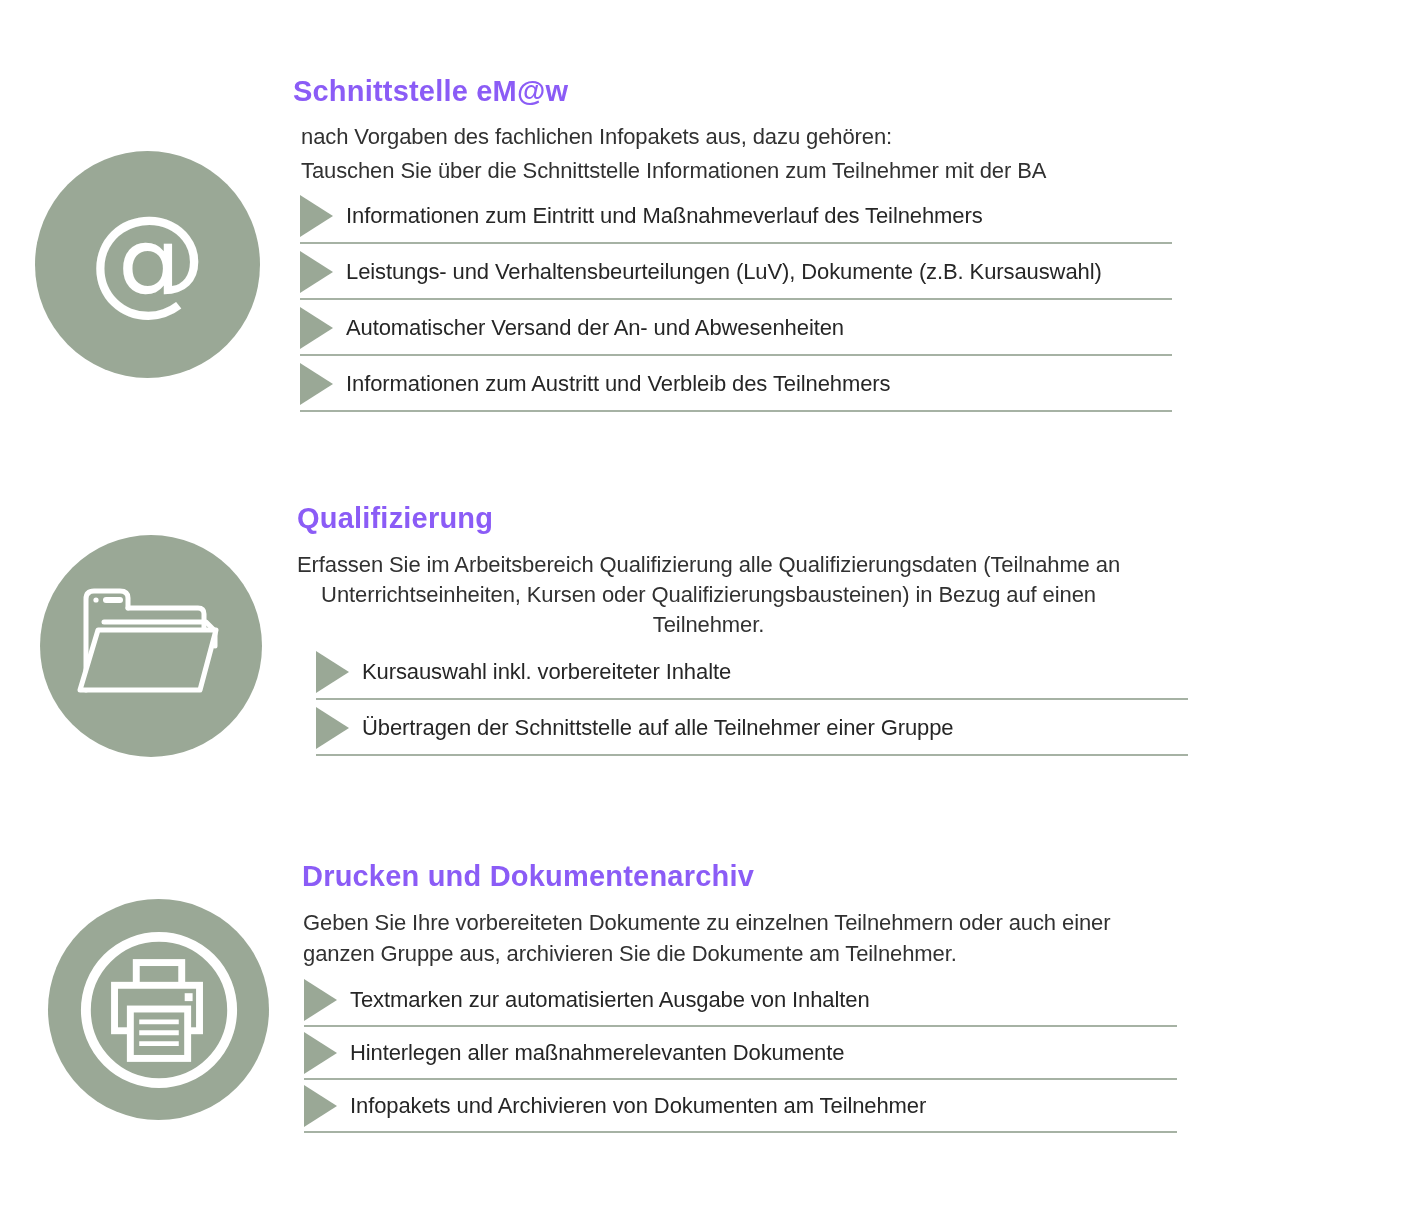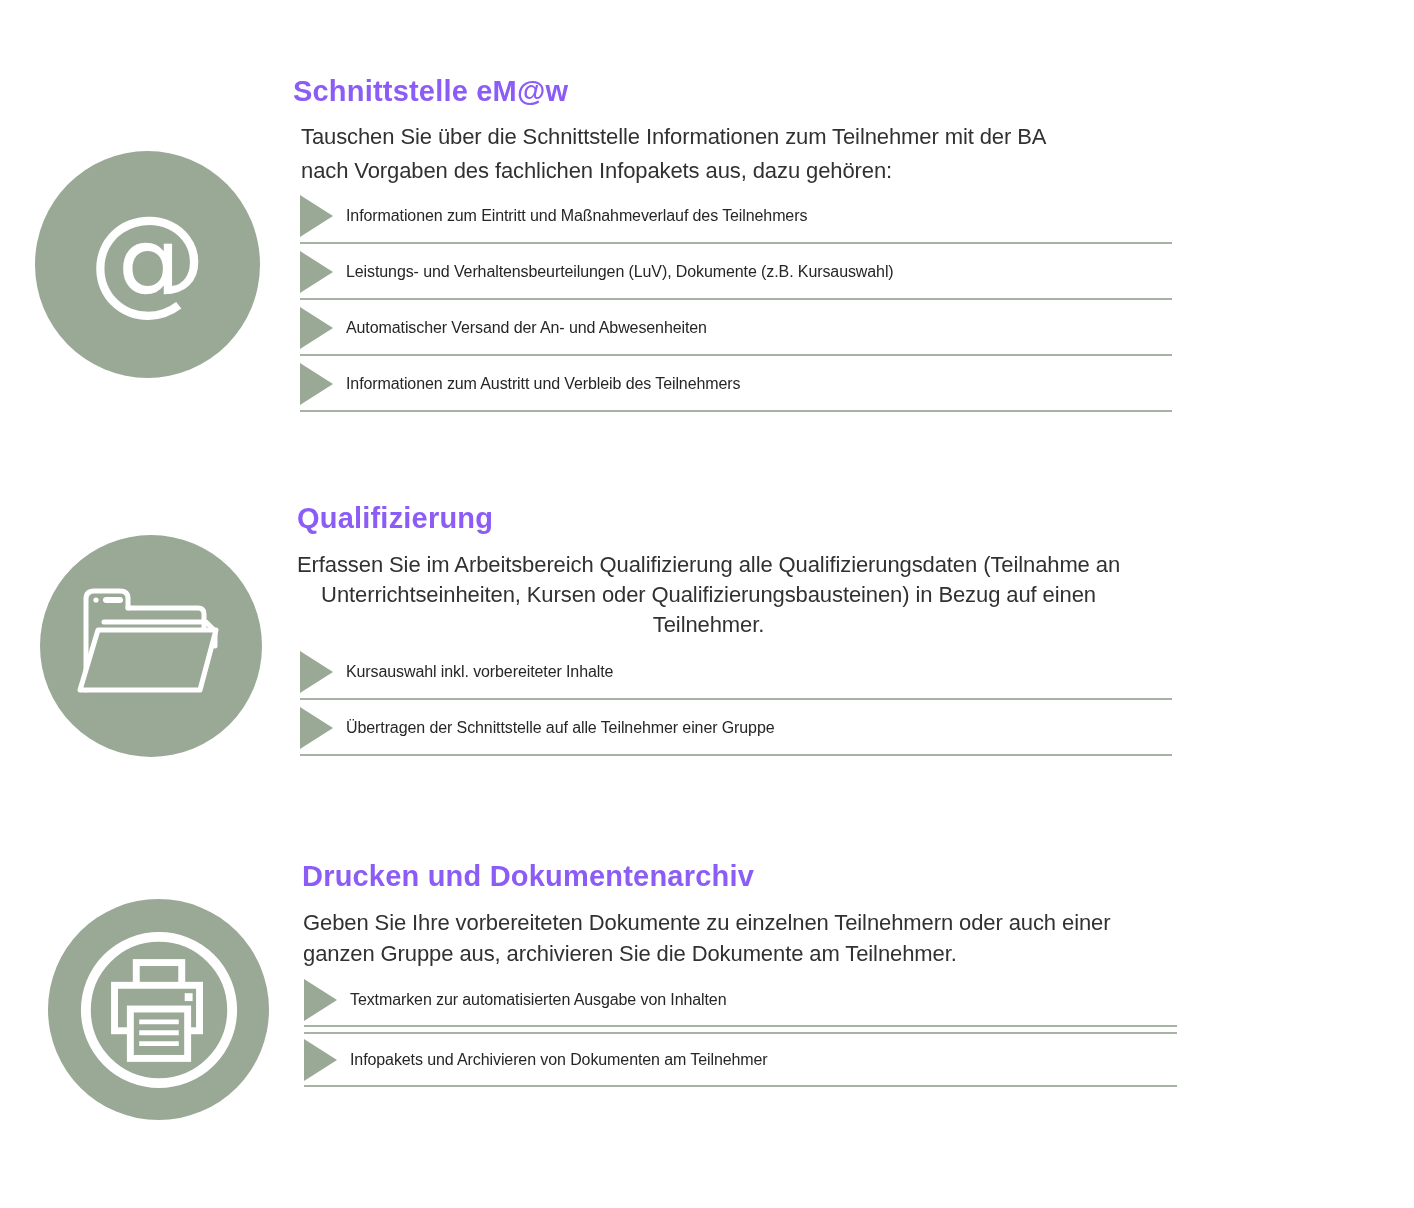--- a/index.html
+++ b/index.html
@@ -26,39 +26,39 @@
   .desc-lh34 div { line-height:34px; }
   .desc-lh30 div { line-height:30px; }
   .desc-lh31 div { line-height:31px; }
   .bullets { position:absolute; }
   .bullet-row { display:flex; align-items:center; height:42px; }
   .tri {
     width:0; height:0; flex:none;
     border-top:21px solid transparent; border-bottom:21px solid transparent;
     border-left:33px solid #9AA896; margin-right:13px;
   }
-  .bullet-text { font-size:16px; color:#262626; white-space:nowrap; letter-spacing:-0.1px; }
+  .bullet-text { font-size:22px; color:#262626; white-space:nowrap; letter-spacing:-0.1px; }
   .sep { height:2px; background:#A6B2A4; }
   .pitch56 .sep { margin:5px 0 7px 0; }
   .pitch53 .sep { margin:4px 0 5px 0; }
 </style>
 </head>
 <body>
 
 <div class="canvas">
 
   <div class="circle" style="left:35px; top:151px; width:225px; height:227px;">
     <span class="at-glyph">@</span>
   </div>
 
   <div class="sec-title" style="left:293px; top:74px;">Schnittstelle eM@w</div>
 
   <div class="sec-desc desc-lh34" style="left:301px; top:120px;">
+    <div>nach Vorgaben des fachlichen Infopakets aus, dazu gehören:</div>
     <div>Tauschen Sie über die Schnittstelle Informationen zum Teilnehmer mit der BA</div>
-    <div>nach Vorgaben des fachlichen Infopakets aus, dazu gehören:</div>
   </div>
 
   <div class="bullets pitch56" style="left:300px; top:195px; width:872px;">
     <div class="bullet-row">
       <span class="tri"></span>
       <span class="bullet-text">Informationen zum Eintritt und Maßnahmeverlauf des Teilnehmers</span>
     </div>
     <div class="sep"></div>
     <div class="bullet-row">
       <span class="tri"></span>
@@ -91,21 +91,21 @@
   </div>
 
   <div class="sec-title" style="left:297px; top:501px;">Qualifizierung</div>
 
   <div class="sec-desc desc-lh30" style="left:297px; top:550px;text-align:center;">
     <div>Erfassen Sie im Arbeitsbereich Qualifizierung alle Qualifizierungsdaten (Teilnahme an</div>
     <div>Unterrichtseinheiten, Kursen oder Qualifizierungsbausteinen) in Bezug auf einen</div>
     <div>Teilnehmer.</div>
   </div>
 
-  <div class="bullets pitch56" style="left:300px; top:651px; width:872px;">
+  <div class="bullets pitch56" style="left:316px; top:651px; width:872px;">
     <div class="bullet-row">
       <span class="tri"></span>
       <span class="bullet-text">Kursauswahl inkl. vorbereiteter Inhalte</span>
     </div>
     <div class="sep"></div>
     <div class="bullet-row">
       <span class="tri"></span>
       <span class="bullet-text">Übertragen der Schnittstelle auf alle Teilnehmer einer Gruppe</span>
     </div>
     <div class="sep"></div>
@@ -132,20 +132,24 @@
     <div>Geben Sie Ihre vorbereiteten Dokumente zu einzelnen Teilnehmern oder auch einer</div>
     <div>ganzen Gruppe aus, archivieren Sie die Dokumente am Teilnehmer.</div>
   </div>
 
   <div class="bullets pitch53" style="left:304px; top:979px; width:873px;">
     <div class="bullet-row">
       <span class="tri"></span>
       <span class="bullet-text">Textmarken zur automatisierten Ausgabe von Inhalten</span>
     </div>
     <div class="sep"></div>
+    <div class="bullet-row">
+      <span class="tri"></span>
+      <span class="bullet-text">Hinterlegen aller maßnahmerelevanten Dokumente</span>
+    </div>
     <div class="sep"></div>
     <div class="bullet-row">
       <span class="tri"></span>
       <span class="bullet-text">Infopakets und Archivieren von Dokumenten am Teilnehmer</span>
     </div>
     <div class="sep"></div>
   </div>
 
 </div>
 

